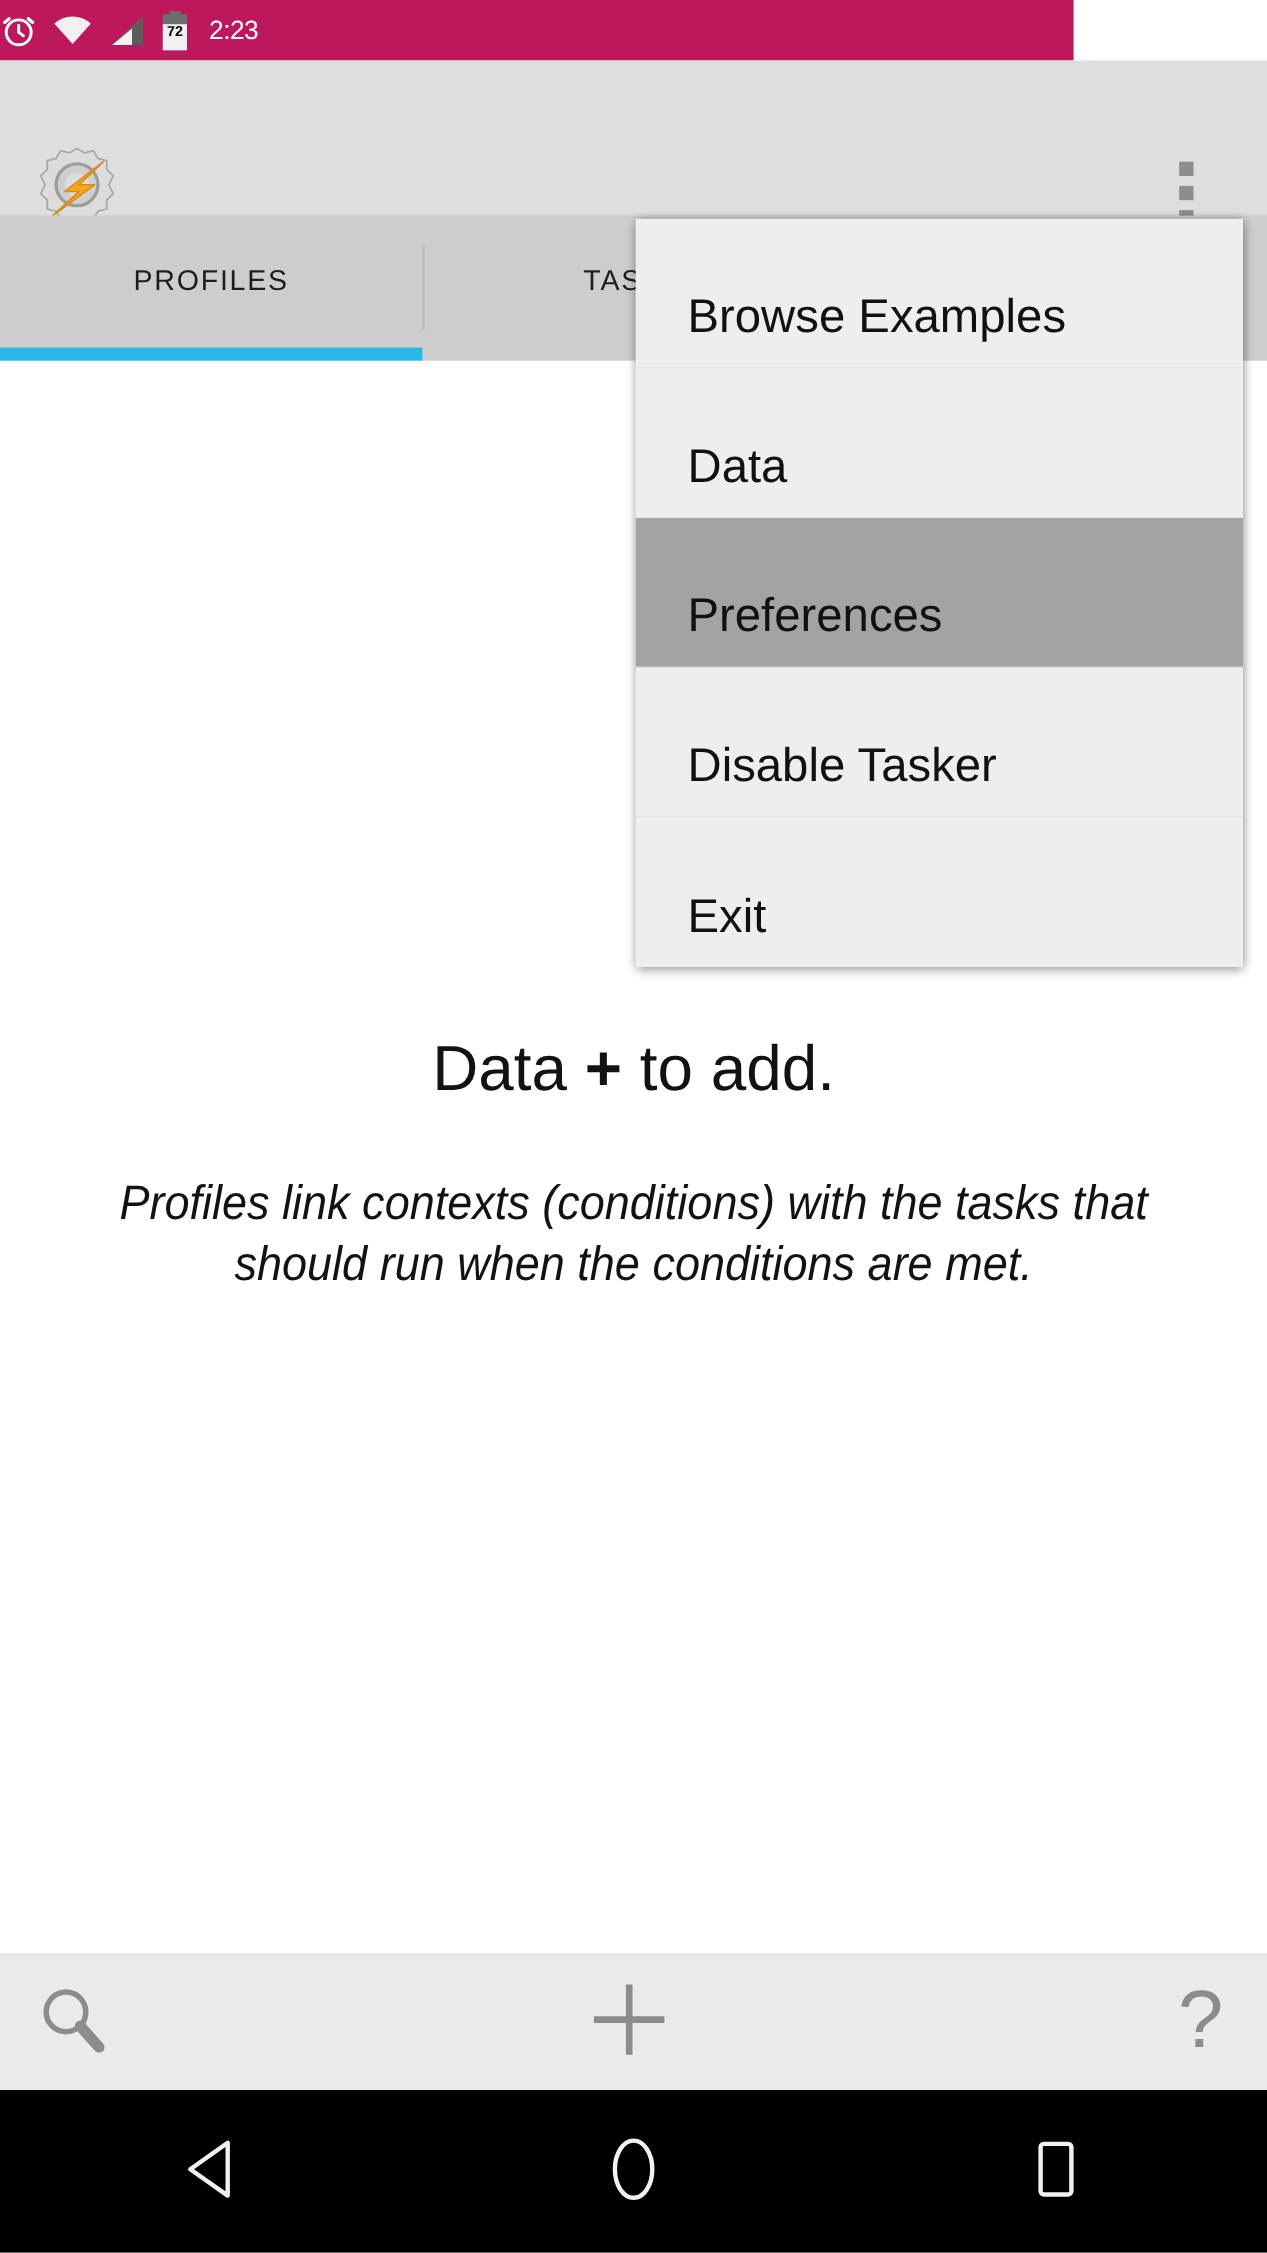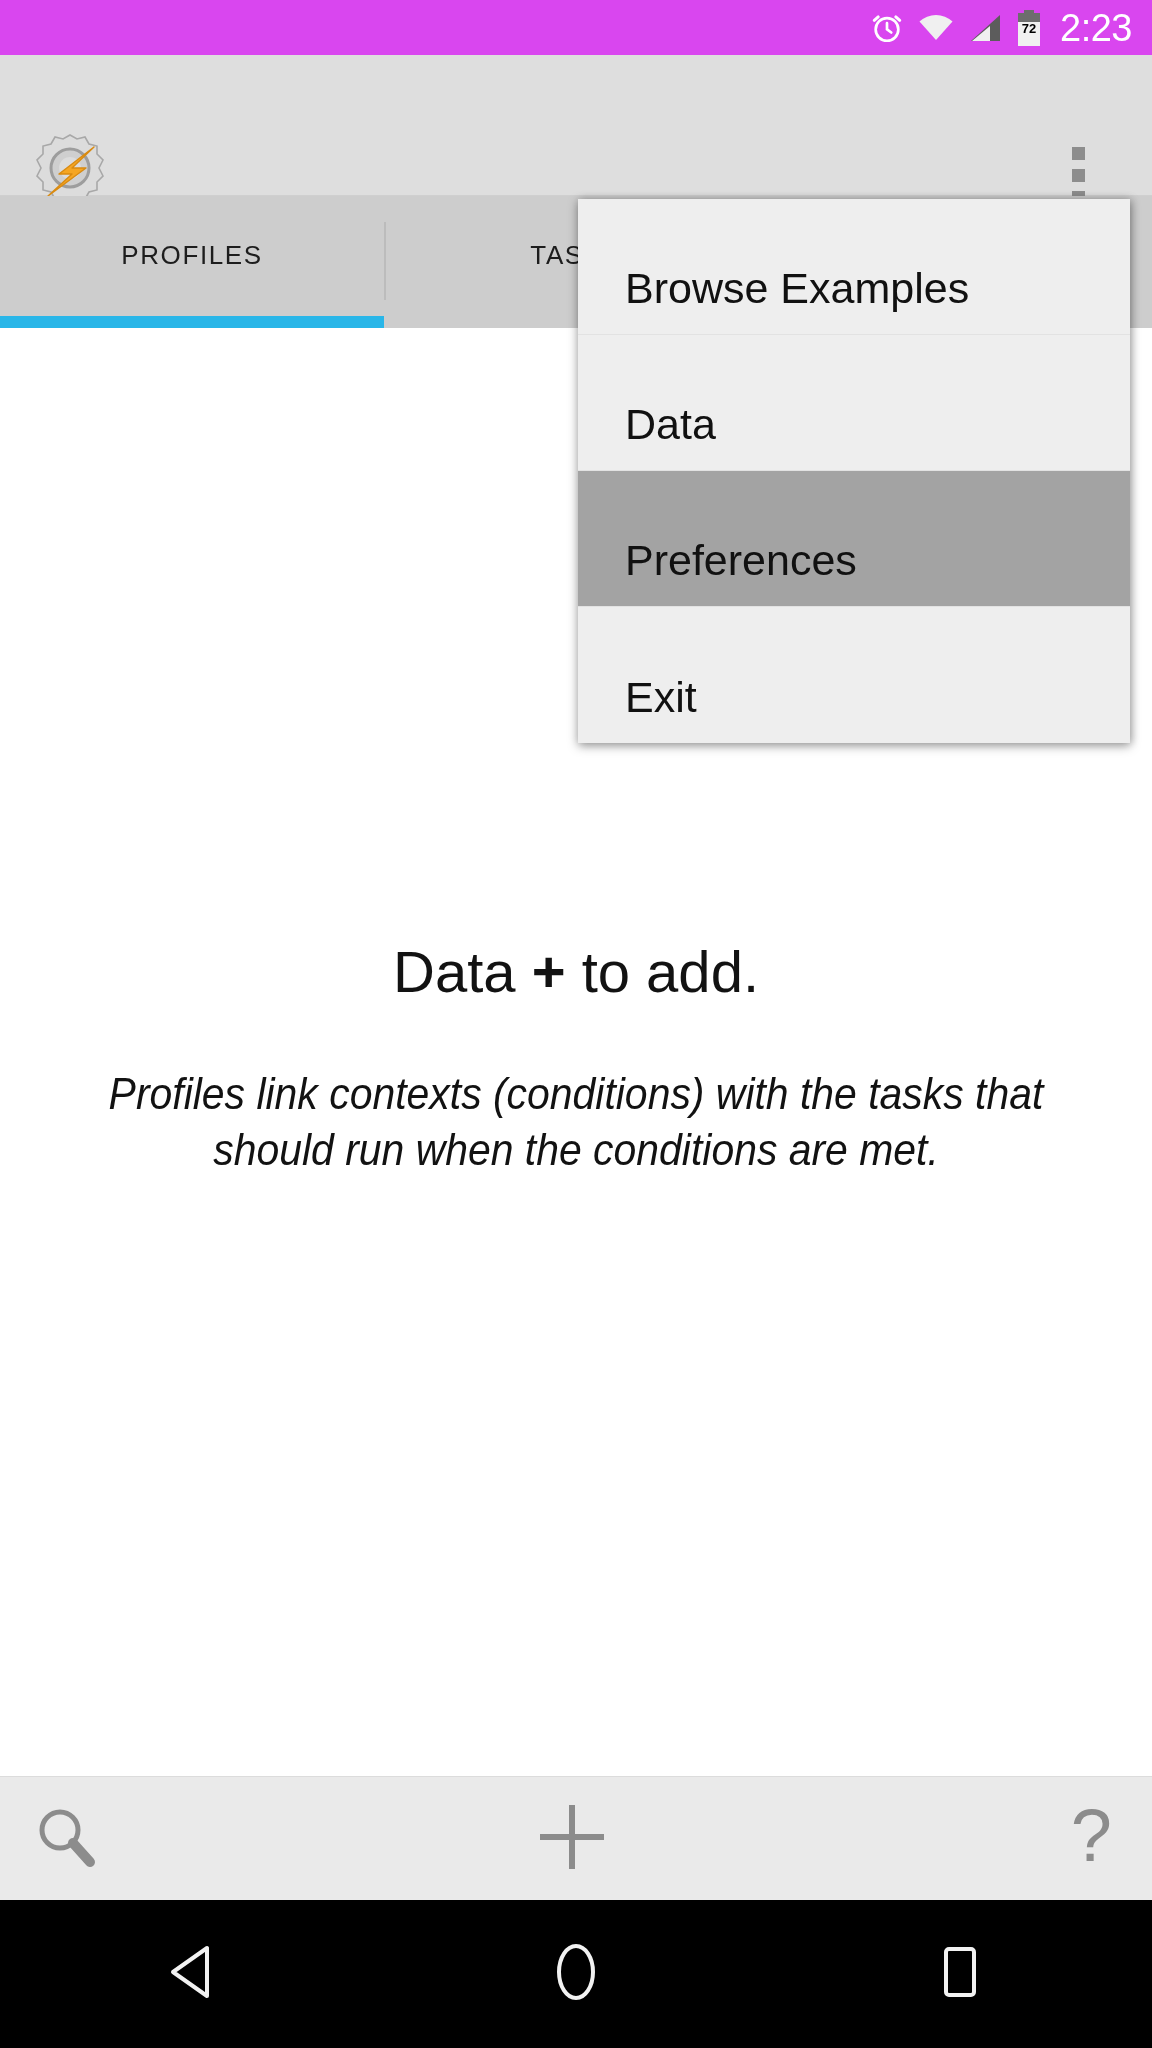--- a/index.html
+++ b/index.html
@@ -6,27 +6,27 @@
   html, body { width:1152px; height:2048px; }
   body {
     font-family: "Liberation Sans", sans-serif;
     background:#ffffff;
     overflow:hidden;
     position:relative;
   }
 
   
   #status-bar{
-    position:absolute; left:0; top:0; width:1152px; height:55px;
-    background:#d946ef; display:flex; align-items:center;
-    justify-content:flex-end; padding-right:20px; gap:14px;
+    position:absolute; left:0; top:0; width:976px; height:55px;
+    background:#be185d; display:flex; align-items:center;
+    padding-right:20px; gap:14px;
   }
   .sb-icon{ display:flex; align-items:center; justify-content:center; }
   #status-clock{
-    color:#ffffff; font-size:38px; font-weight:400;
+    color:#ffffff; font-size:24px; font-weight:400;
     letter-spacing:-0.5px; line-height:1; margin-left:4px;
     font-family:"Liberation Sans", sans-serif;
   }
   #battery-level-text{
     position:absolute; left:0; right:0; top:12px;
     font-size:13px; color:#000; text-align:center; font-weight:bold;
     line-height:1;
   }
 
   
@@ -220,20 +220,23 @@
   <div class="menu-item">
     <span class="menu-label">Browse Examples</span>
   </div>
   <div class="menu-item">
     <span class="menu-label">Data</span>
   </div>
   <div class="menu-item highlighted">
     <span class="menu-label">Preferences</span>
   </div>
   <div class="menu-item">
+    <span class="menu-label">Disable Tasker</span>
+  </div>
+  <div class="menu-item">
     <span class="menu-label">Exit</span>
   </div>
 </div>
 
 <div id="bottom-toolbar">
 
   <div class="toolbar-btn" id="search-button">
     <span>
       <svg width="68" height="68" viewBox="0 0 68 68">
         <circle cx="28" cy="27" r="18" fill="none" stroke="#8c8c8c" stroke-width="5"></circle>

